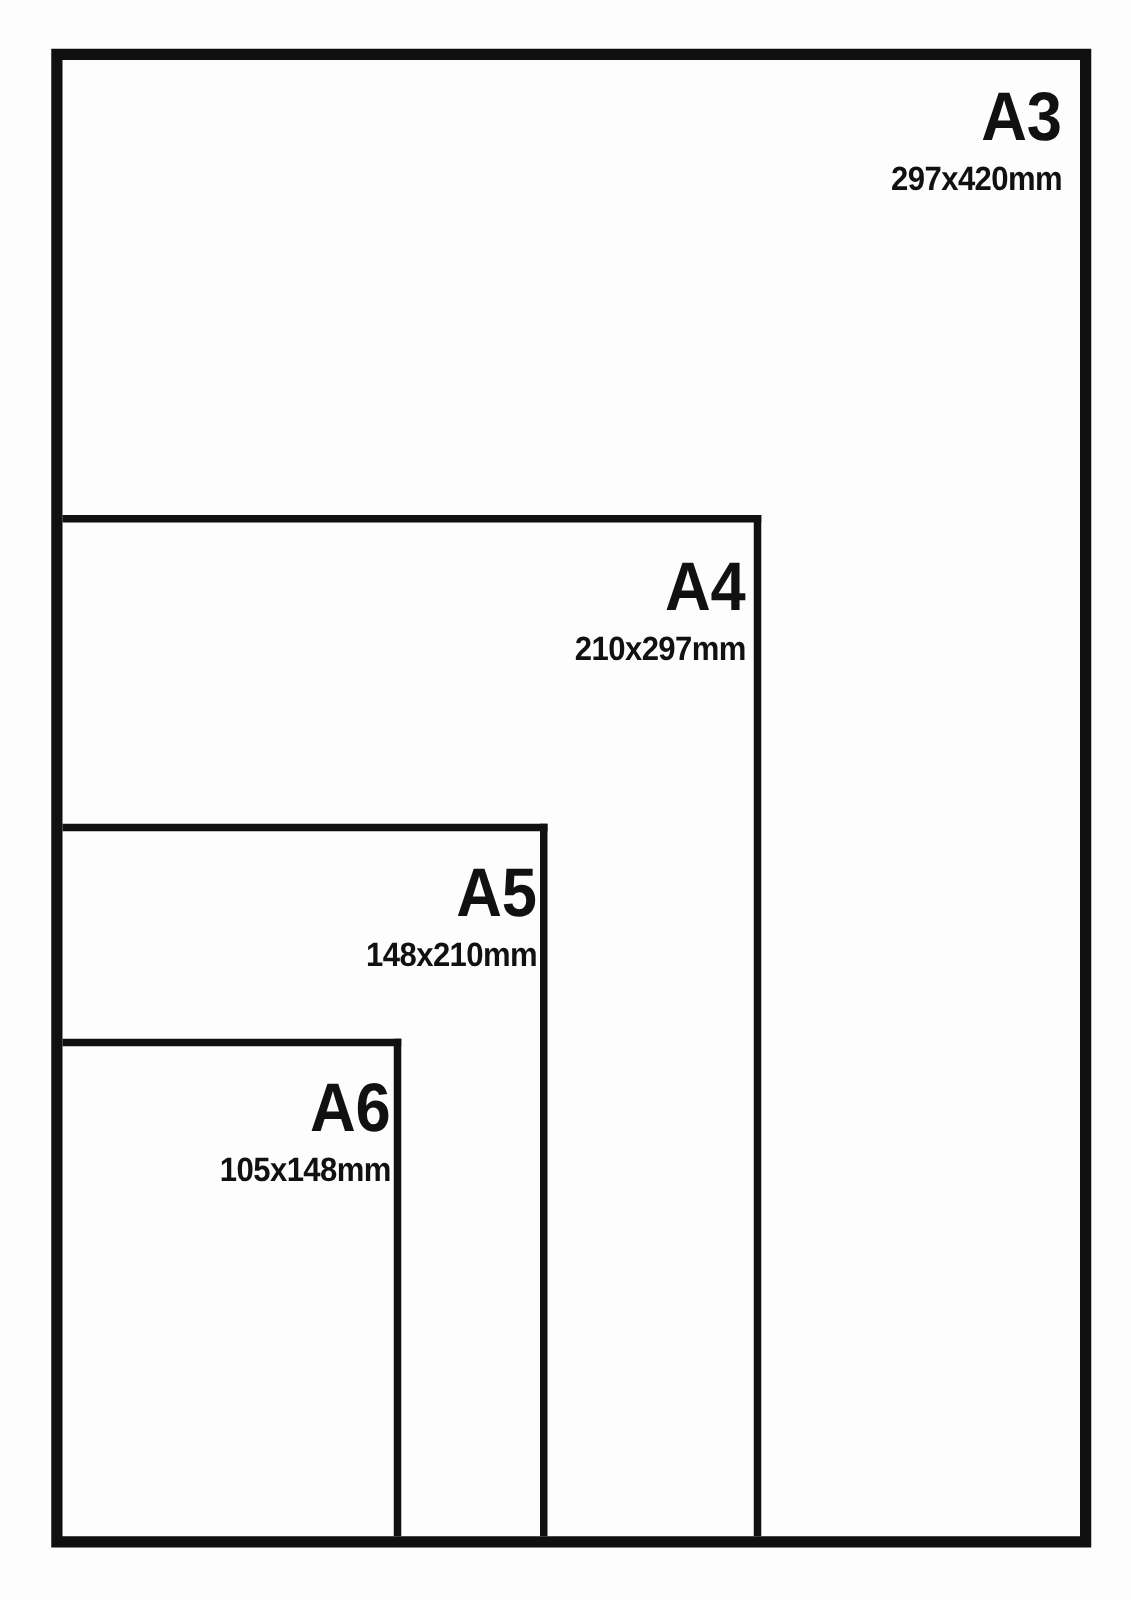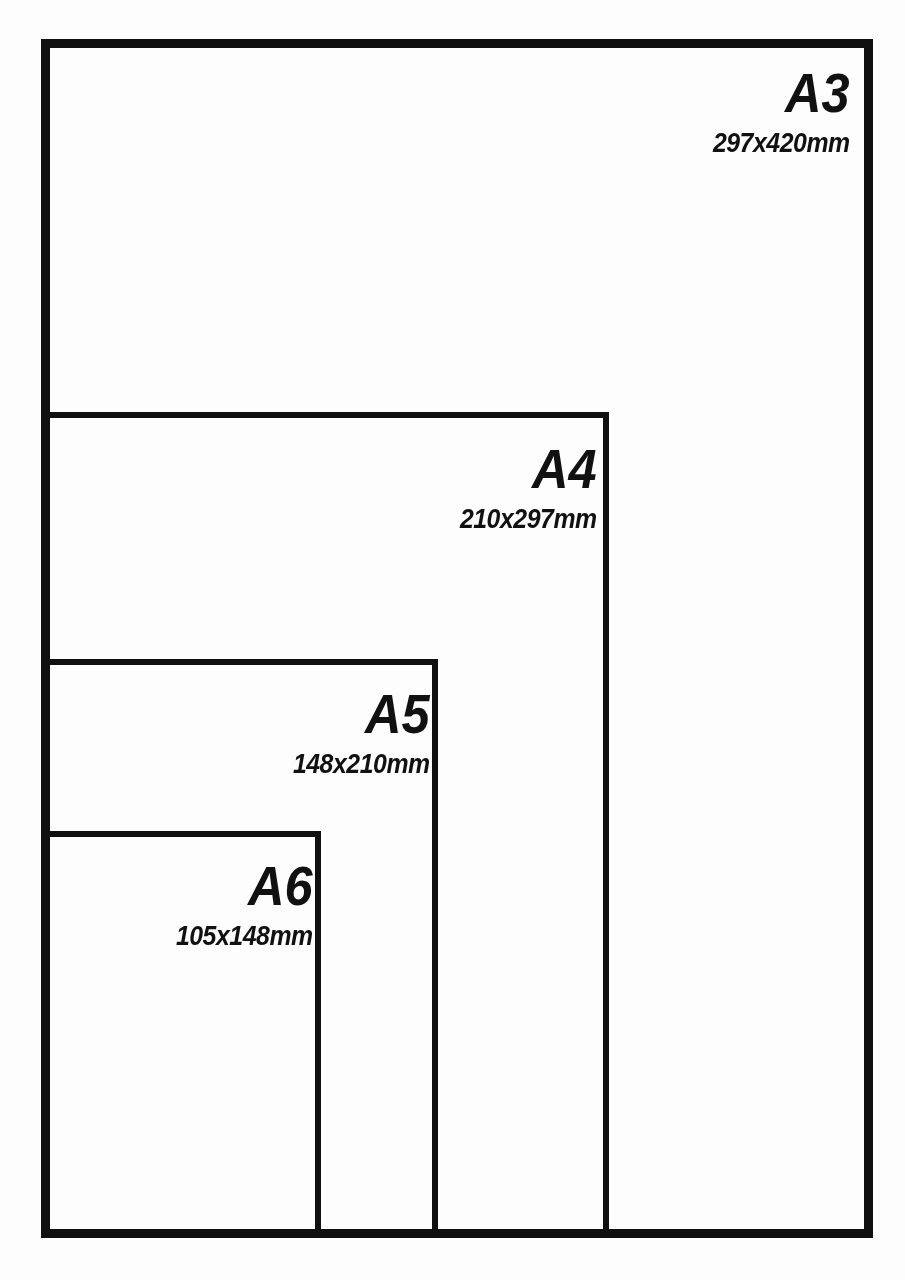--- a/index.html
+++ b/index.html
@@ -11,21 +11,20 @@
   html, body {
     width: 905px; height: 1280px;
     background: var(--bg);
     font-family: "Liberation Sans", sans-serif;
     overflow: hidden;
   }
   .canvas {
     position: relative;
     width: 905px; height: 1096px;
     background: var(--bg);
-    font-style: italic;
   }
   .rect { position: absolute; background: transparent; }
   .rect-outer {
     left: 41px; top: 39px;
     width: 832px; height: 1199px;
     border: 9px solid var(--line);
   }
   
   .rect-inner {
     border-top: 6px solid var(--line);

